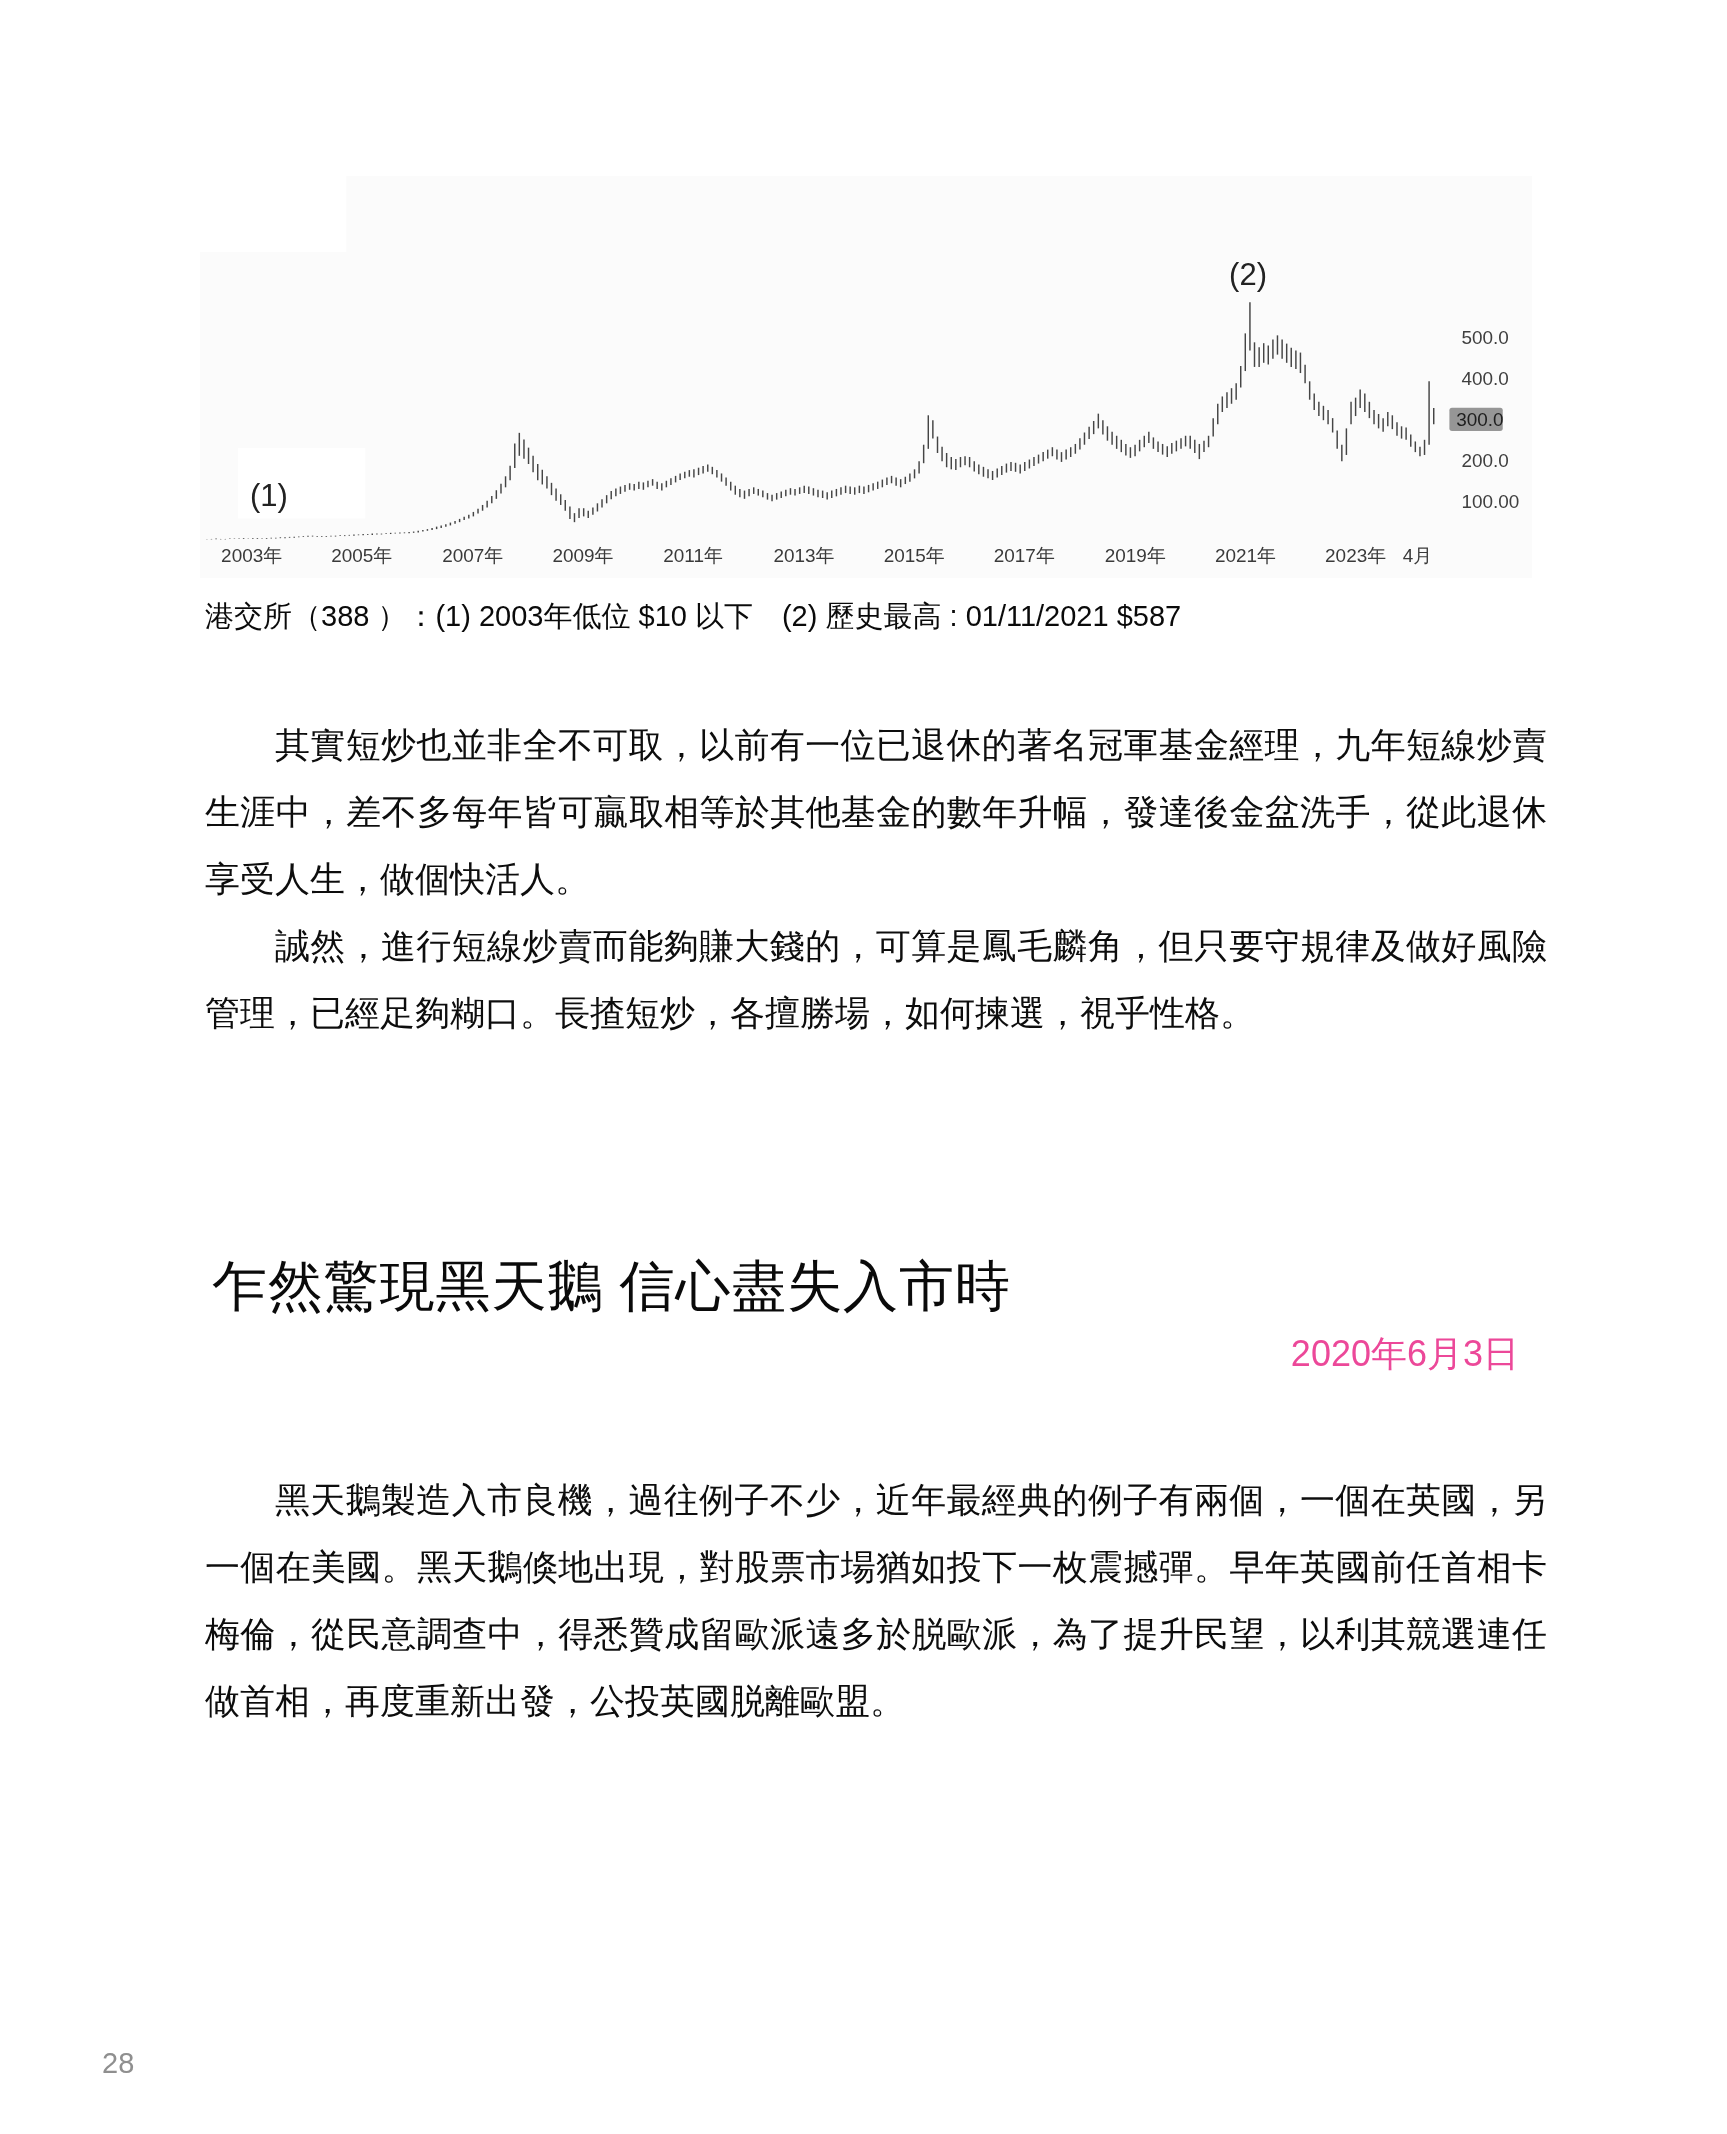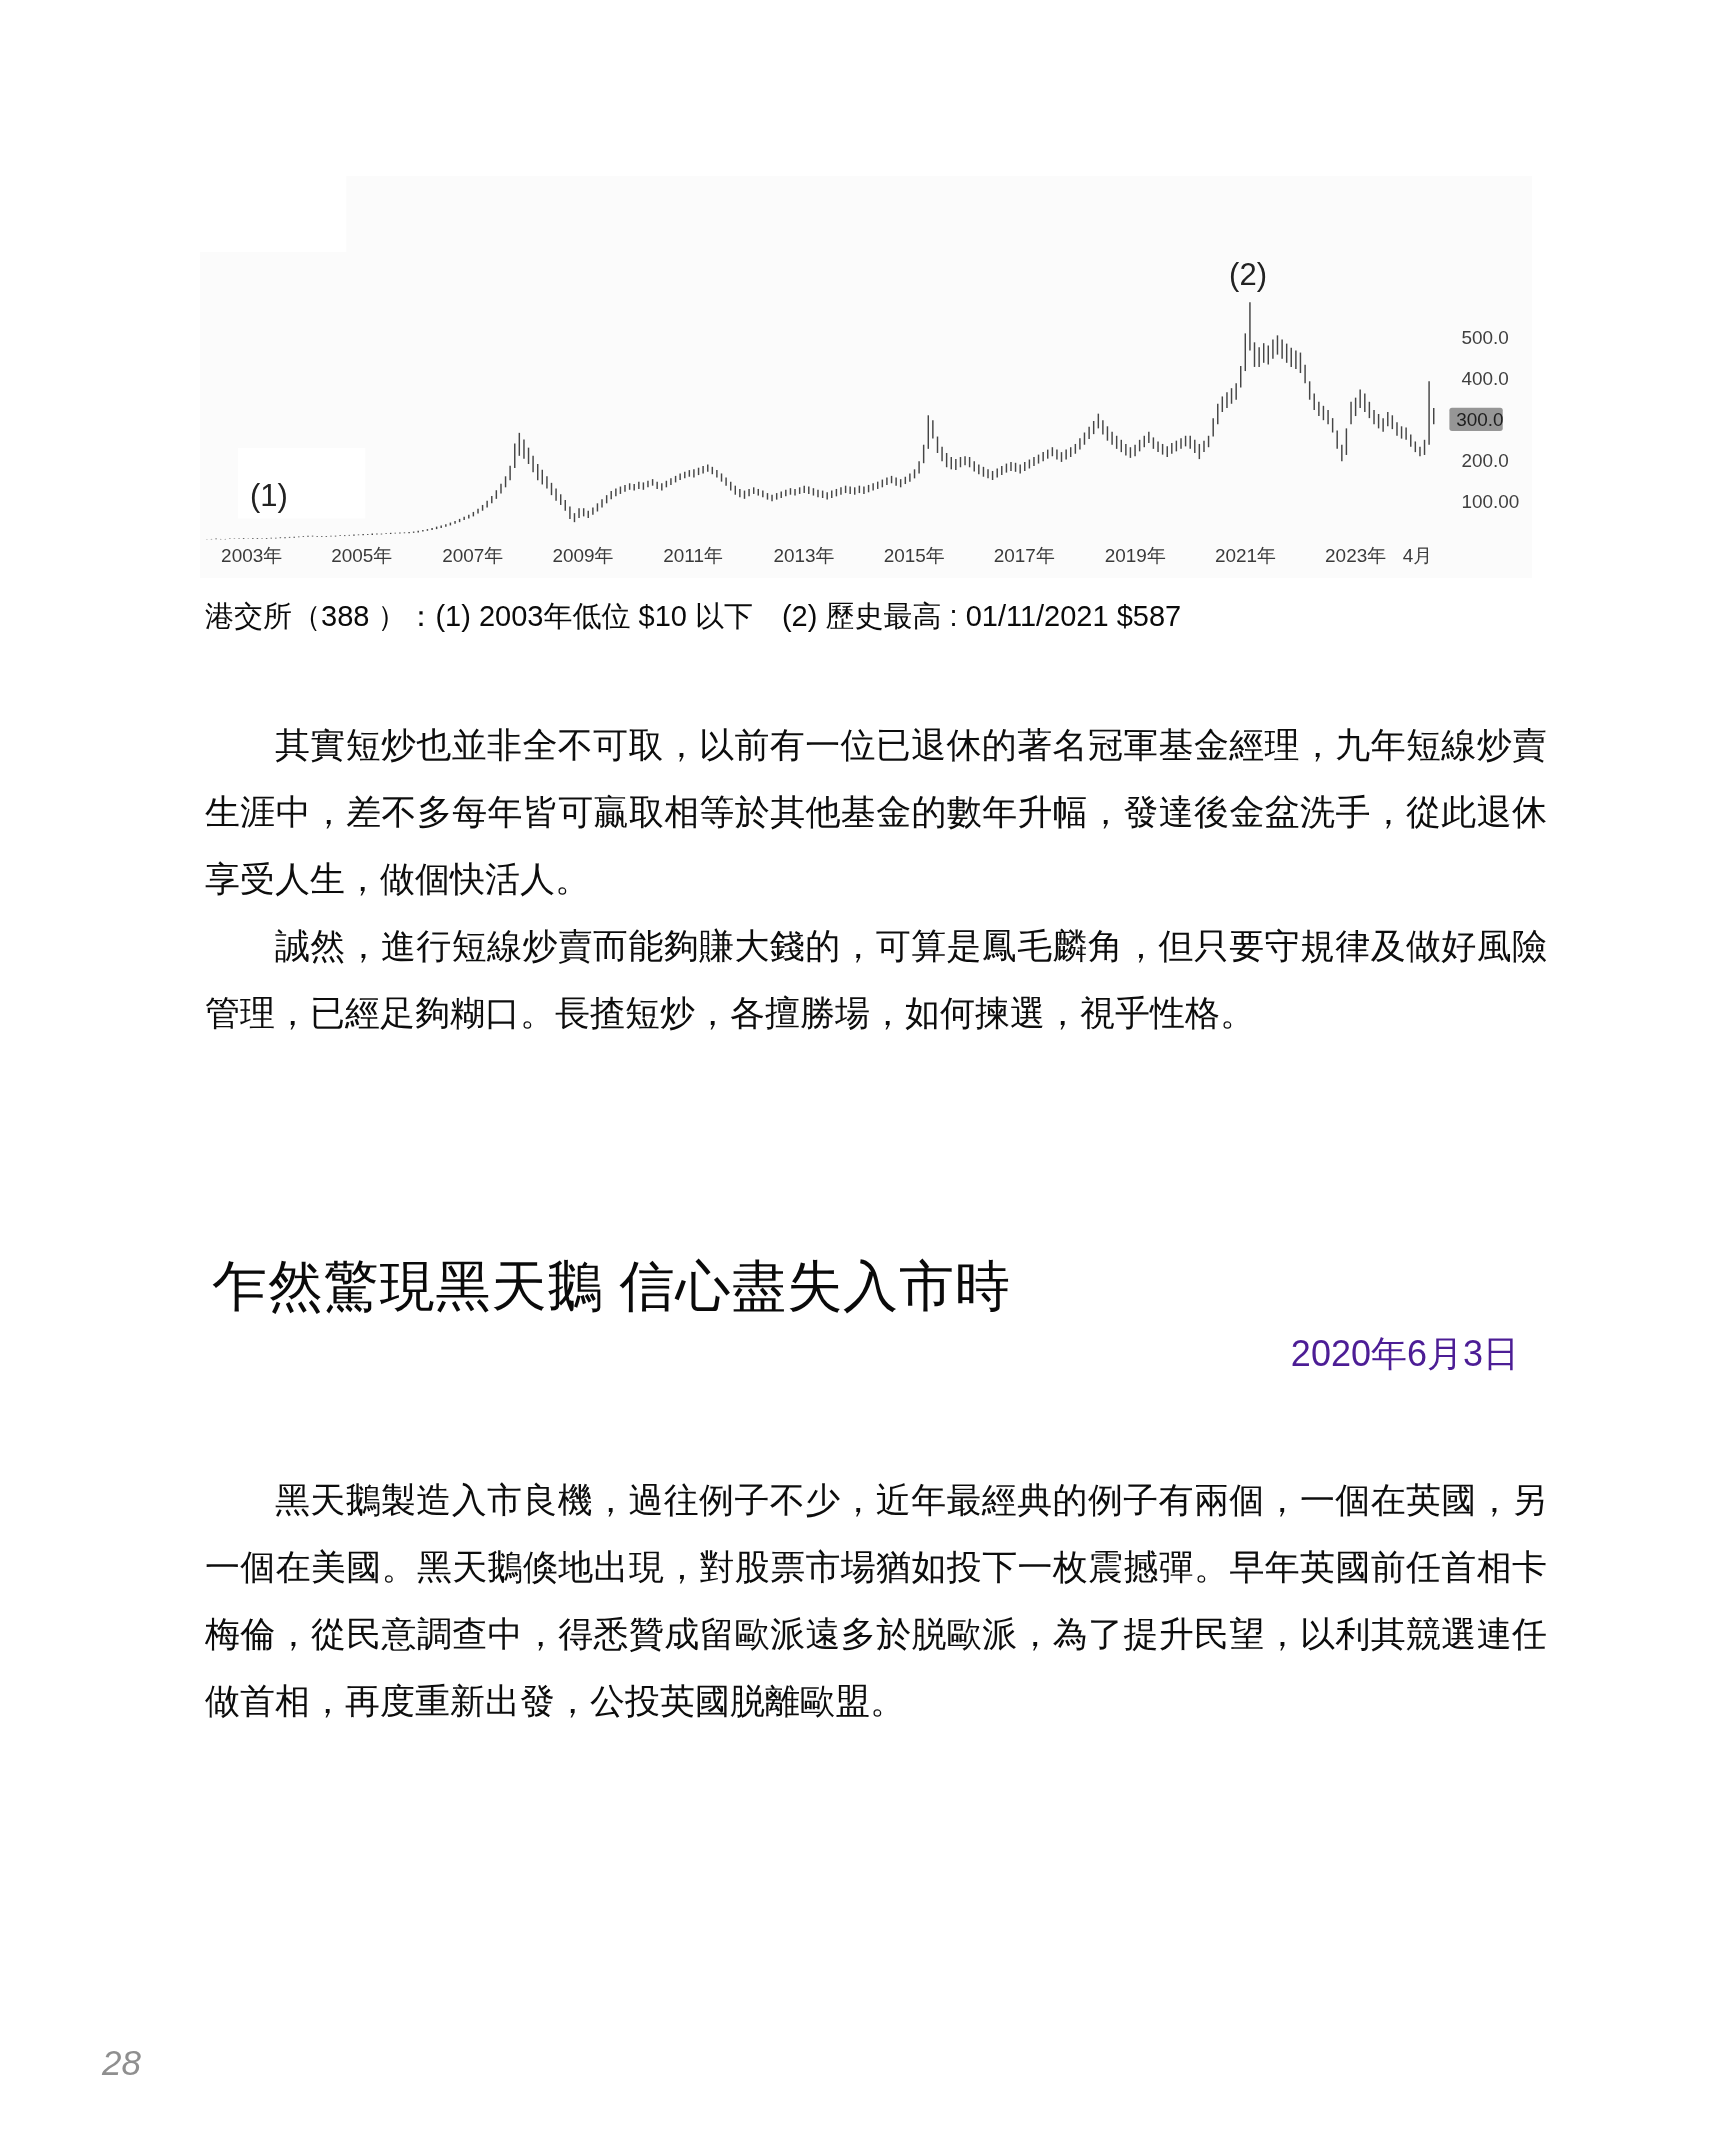--- a/index.html
+++ b/index.html
@@ -33,25 +33,25 @@
   .textcol p{margin:0;text-indent:2em;}
   .block-a{top:711px;}
   .block-b{top:1466px;}
   .article-heading{
     position:absolute;left:205px;top:1245px;width:1342px;
     font-size:55px;line-height:69px;font-weight:500;color:#0a0a0a;
     margin:7px;letter-spacing:0.9px;white-space:nowrap;
   }
   .article-date{
     position:absolute;left:205px;top:1328px;width:1314px;
-    font-size:36px;line-height:52px;color:#4c1d95;text-align:right;
+    font-size:36px;line-height:52px;color:#ec4899;text-align:right;
   }
   .page-number{
     position:absolute;left:102px;top:2046px;
-    font-size:35px;line-height:34px;color:#8f8f8f;font-style:italic;
+    font-size:29px;line-height:34px;color:#8f8f8f;
   }
 </style>
 </head>
 <body>
 
 <div class="page">
 
   <figure class="chart-block">
     <svg id="chart-svg" viewBox="0 0 1548 467" xmlns="http://www.w3.org/2000/svg">
         <rect x="0" y="0" width="170" height="88" fill="#ffffff"></rect>

